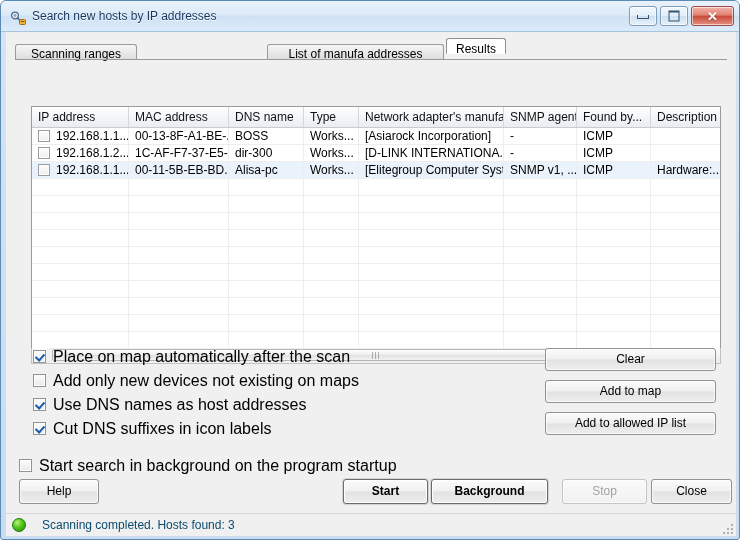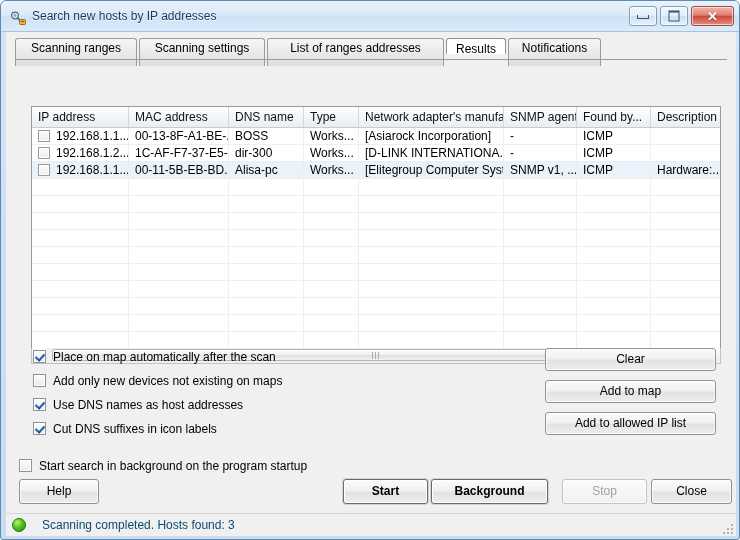--- a/index.html
+++ b/index.html
@@ -70,21 +70,21 @@
   #client {
     position: absolute; left: 5px; top: 31px; width: 730px; height: 504px;
     background: #f0f0f0;
     box-sizing: border-box;
   }
   
   #tabstrip {
     position: absolute; left: 9px; top: 6px; width: 712px; height: 22px;
   }
   .tab {
-    position: absolute; top: 0; height: 28px;
+    position: absolute; top: 6px; height: 15px;
     box-sizing: border-box;
     border: 1px solid #9a9a9a;
     border-bottom: none;
     border-radius: 3px 3px 0 0;
     background: linear-gradient(to bottom, #f6f6f6 0%, #eaeaea 50%, #dedede 100%);
     color: #000;
     font-size: 12px;
     text-align: center;
     line-height: 19px;
     cursor: default;
@@ -192,21 +192,21 @@
   }
   .cbox.checked::after {
     content: "";
     position: absolute; left: 3px; top: 1px;
     width: 4px; height: 7px;
     border: solid #1b5faa; border-width: 0 2px 2px 0;
     transform: rotate(42deg);
   }
   .optlabel {
     position: absolute; left: 20px; top: 0; line-height: 16px;
-    font-size: 12px; color: #000; white-space: nowrap; cursor: default;
+    font-size: 16px; color: #000; white-space: nowrap; cursor: default;
   }
   
   .btn {
     position: absolute;
     box-sizing: border-box;
     border: 1px solid #919191;
     border-radius: 3px;
     background: linear-gradient(to bottom, #fbfbfb 0%, #f0f0f0 48%, #e2e2e2 52%, #eeeeee 100%);
     color: #000; font-size: 12px;
     text-align: center;
@@ -268,24 +268,22 @@
     </div>
     <div class="wbtn" id="btn-close">
       <span class="close-glyph">✕</span>
     </div>
   </div>
 
   <div id="client">
 
     <div id="tabstrip">
       <div class="tab" style="left:0px; width:122px;">Scanning ranges</div>
-      <div class="tab" style="left:124px; width:126px;">Scanning settings</div>
-      <div class="tab" style="left:252px; width:177px;">List of ranges addresses</div>
+      <div class="tab" style="left:252px; width:177px;">List of manufa addresses</div>
       <div class="tab active" style="left:431px; width:60px;">Results</div>
-      <div class="tab" style="left:493px; width:93px;">Notifications</div>
     </div>
     <div id="tab-line"></div>
 
     <div id="listbox">
       <div id="header-row">
         <div class="hcell" style="left:0px;   width:97px;">IP address</div>
         <div class="hcell" style="left:97px;  width:100px;">MAC address</div>
         <div class="hcell" style="left:197px; width:75px;">DNS name</div>
         <div class="hcell" style="left:272px; width:55px;">Type</div>
         <div class="hcell" style="left:327px; width:145px;">Network adapter's manufa...</div>

